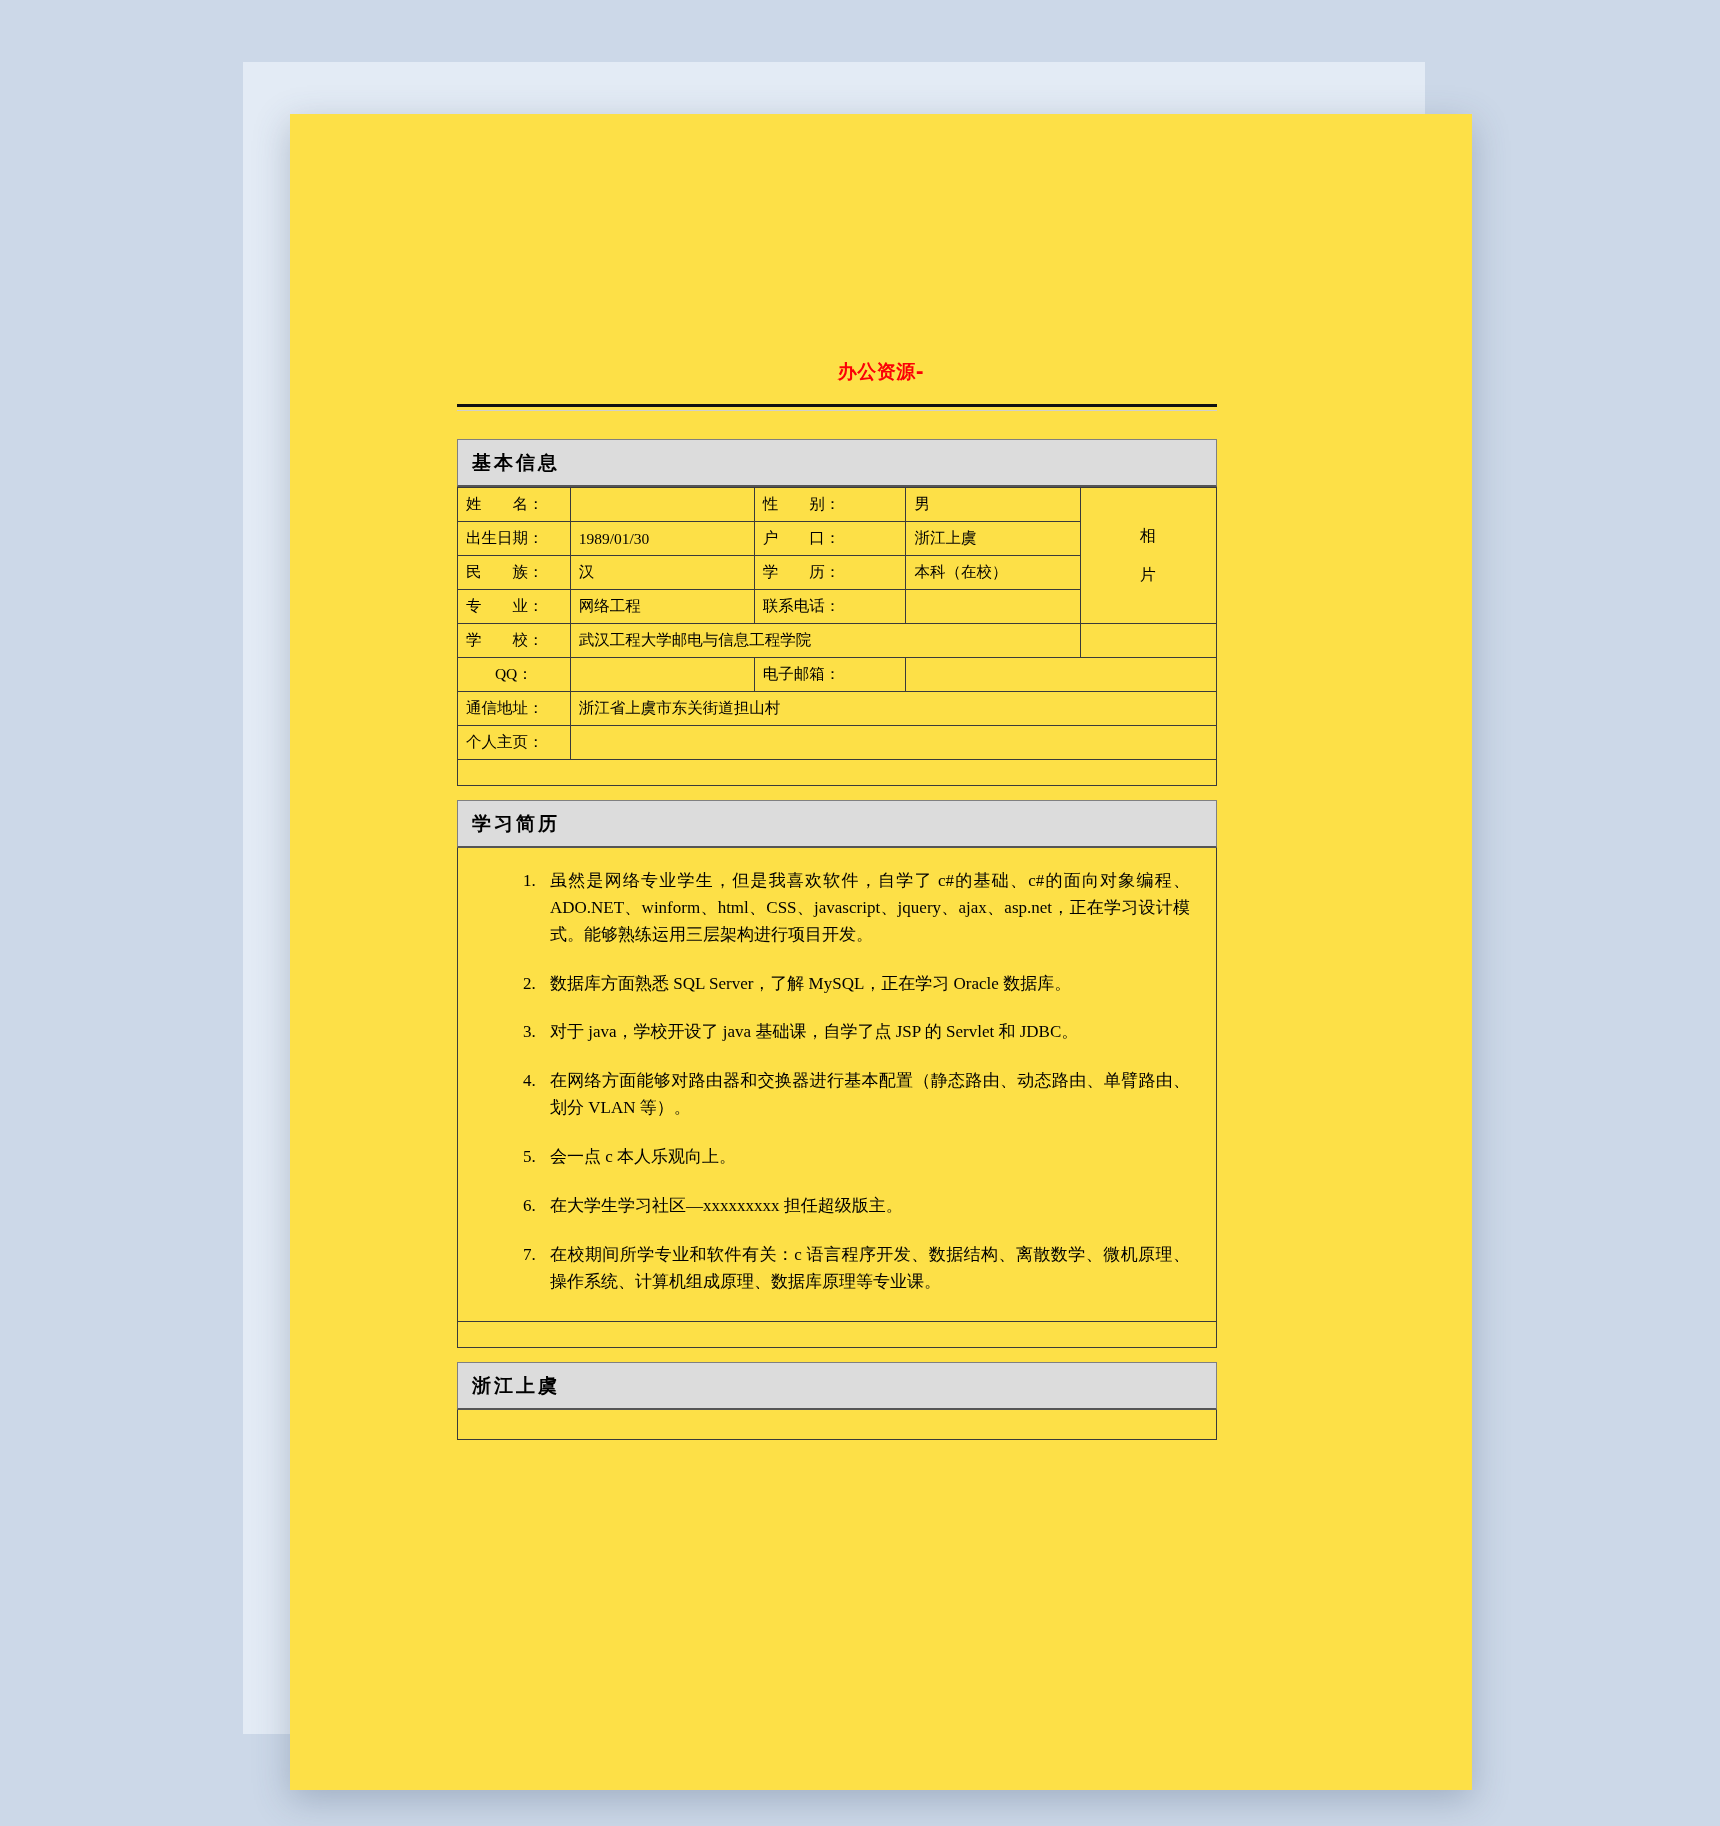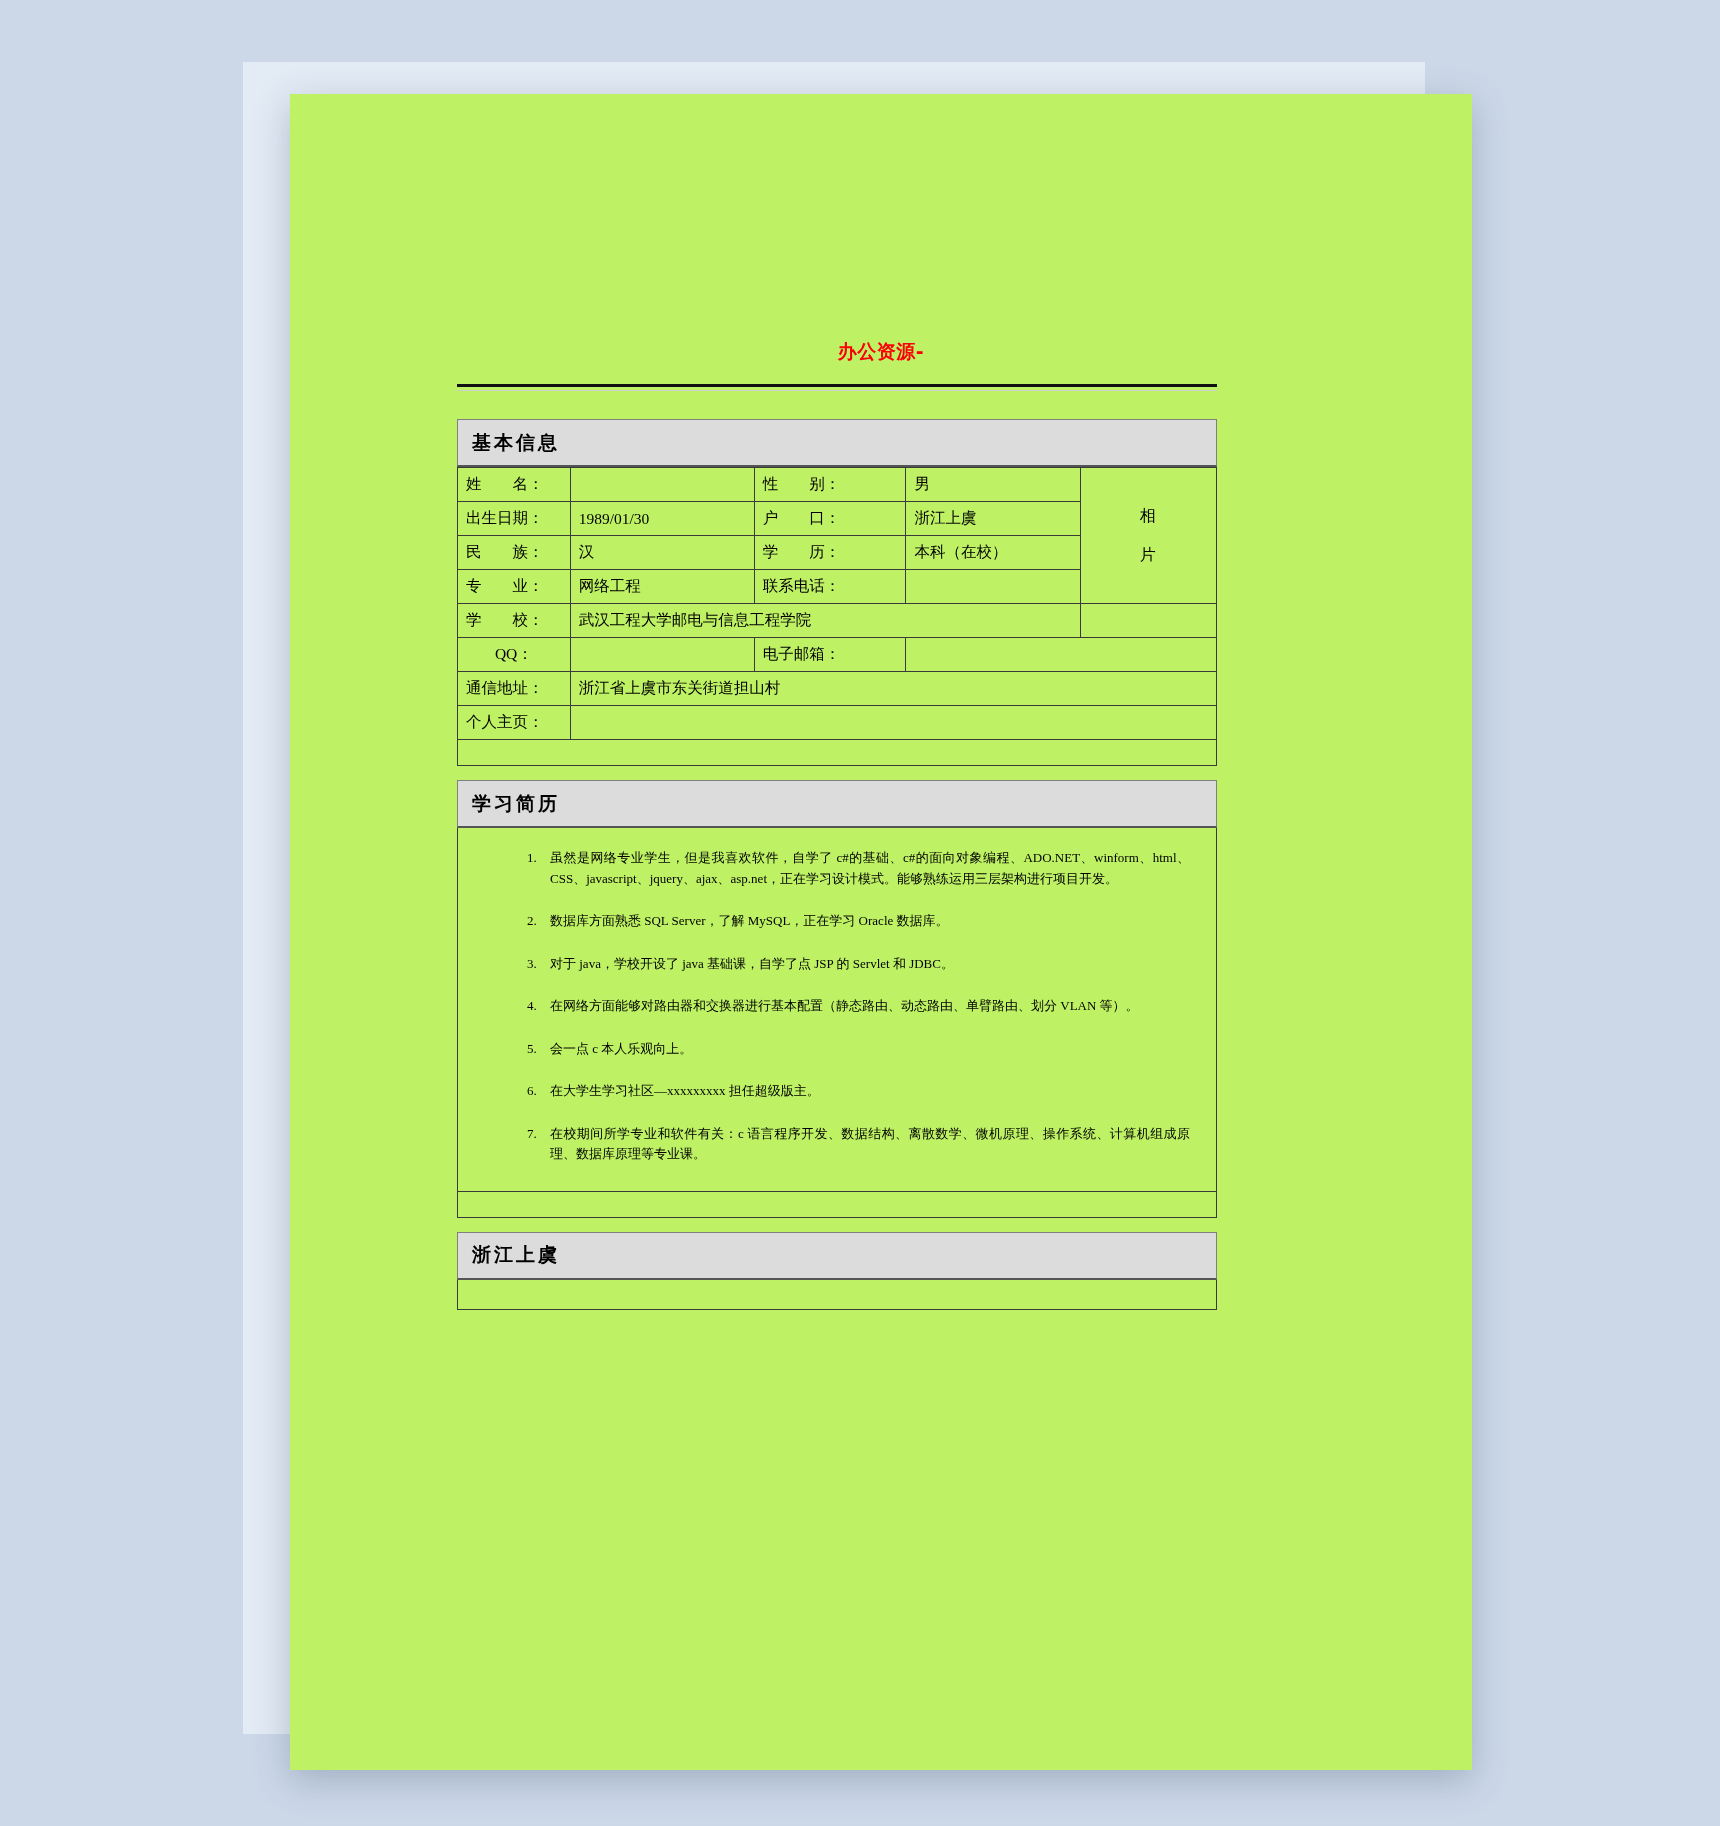--- a/index.html
+++ b/index.html
@@ -30,24 +30,24 @@
     top: 62px;
     width: 1182px;
     height: 1672px;
     background: #e3ebf5;
   }
 
   
   .page {
     position: absolute;
     left: 290px;
-    top: 94px;
+    top: 114px;
     width: 1182px;
     height: 1676px;
-    background: #bef264;
+    background: #fde047;
     box-shadow: 0 10px 34px rgba(60, 80, 110, 0.30);
   }
 
   .page-inner {
     position: absolute;
     left: 0;
     top: 0;
     width: 100%;
     height: 100%;
   }
@@ -158,21 +158,21 @@
   .list-box {
     border: 1px solid #3a3a3a;
     border-top: none;
     padding: 20px 10px 4px 10px;
     box-sizing: border-box;
   }
   ol.study {
     margin: 0;
     padding: 0 16px 0 72px;
     list-style-type: decimal;
-    font-size: 13px;
+    font-size: 17px;
     line-height: 1.58;
   }
   ol.study li {
     margin-bottom: 22px;
     padding-left: 10px;
     text-align: justify;
   }
   ol.study li::marker {
     font-family: "Liberation Serif", serif;
   }

